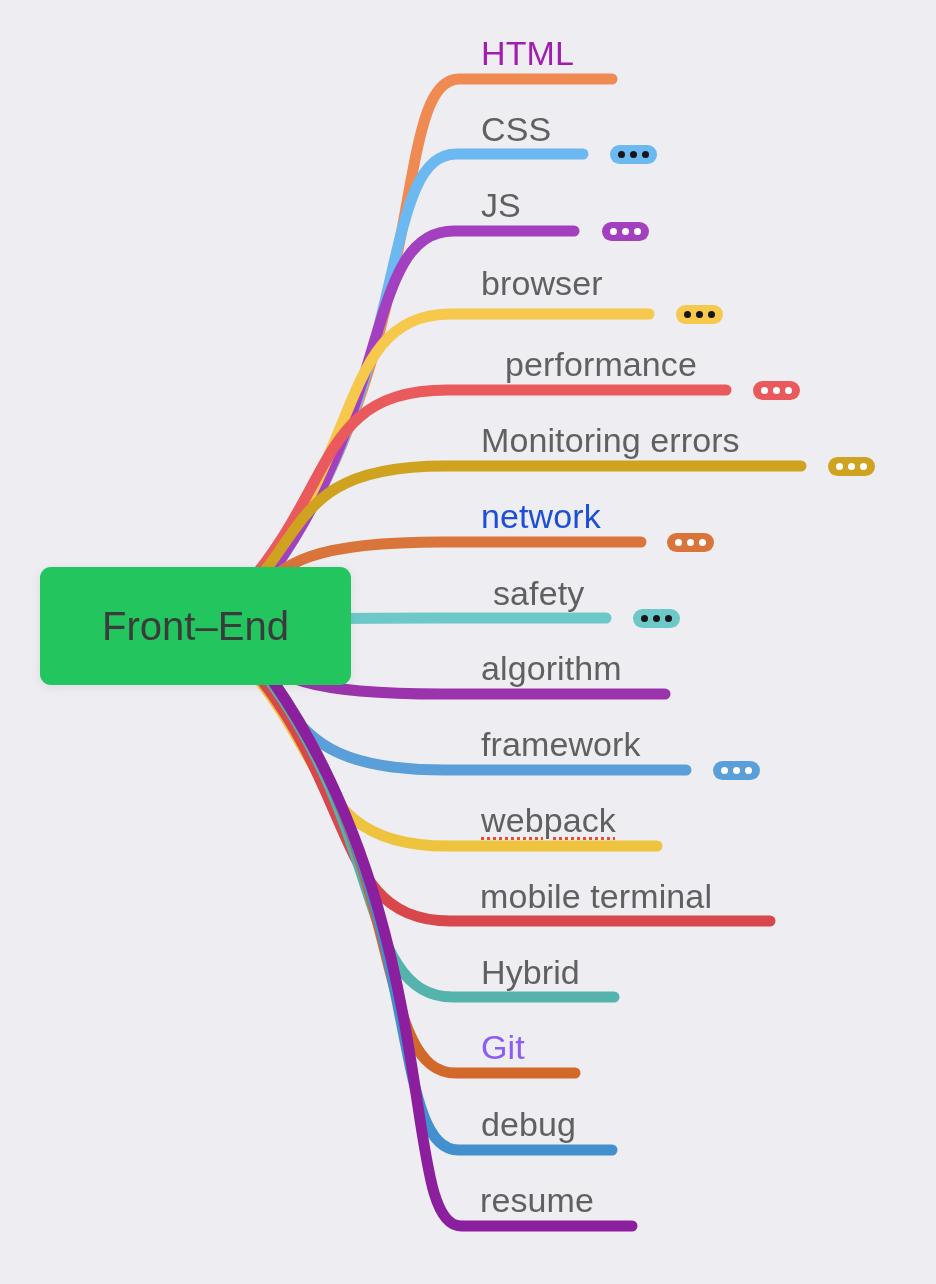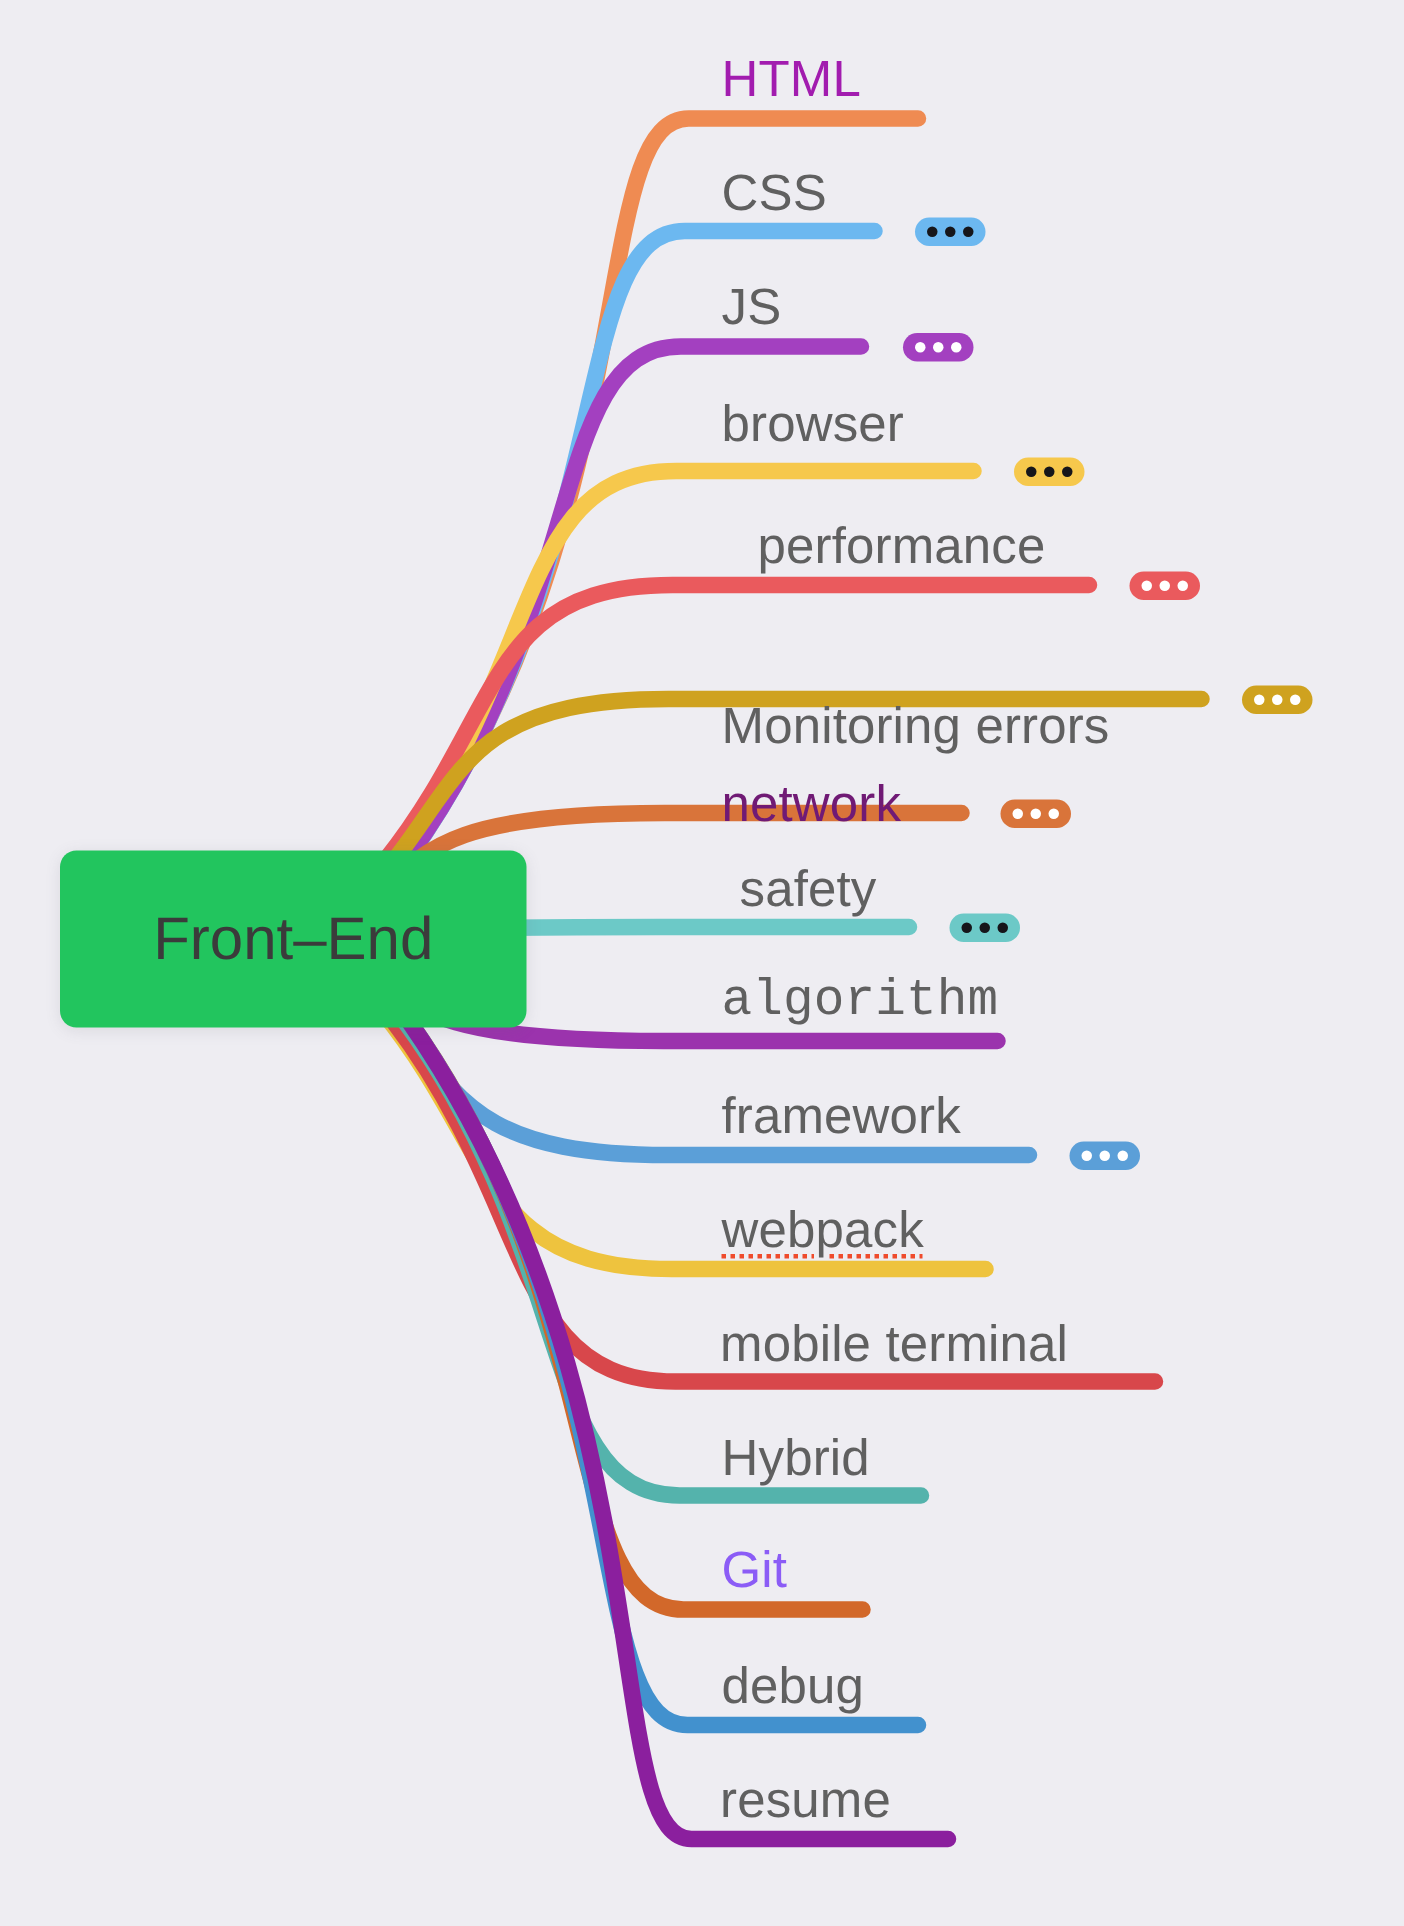--- a/index.html
+++ b/index.html
@@ -112,24 +112,24 @@
   <div id="root-node" style="left: 40px; top: 567px; width: 311px; height: 118px; background: #22c55e;">
     <span class="root-text" style="color: rgb(59, 59, 59);">Front–End</span>
   </div>
 
   <div id="labels">
       <div class="node-label" style="left: 481px; top: 36px; color: #a21caf;"><span>HTML</span></div>
       <div class="node-label" style="left: 481px; top: 112px; color: rgb(96, 96, 96);"><span>CSS</span></div>
       <div class="node-label" style="left: 481px; top: 188px; color: rgb(96, 96, 96);"><span>JS</span></div>
       <div class="node-label" style="left: 481px; top: 266px; color: rgb(96, 96, 96);"><span>browser</span></div>
       <div class="node-label" style="left: 505px; top: 347px; color: rgb(96, 96, 96);"><span>performance</span></div>
-      <div class="node-label" style="left: 481px; top: 423px; color: rgb(96, 96, 96); margin-top: 44px;"><span>Monitoring errors</span></div>
-      <div class="node-label" style="left: 481px; top: 499px; color: #701a75; margin-top: 20px;"><span>network</span></div>
+      <div class="node-label" style="left: 481px; top: 423px; color: rgb(96, 96, 96);"><span>Monitoring errors</span></div>
+      <div class="node-label" style="left: 481px; top: 499px; color: #1d4ed8;"><span>network</span></div>
       <div class="node-label" style="left: 481px; top: 576px; color: rgb(96, 96, 96); margin-left: 12px;"><span>safety</span></div>
-      <div class="node-label" style="left: 481px; top: 651px; color: rgb(96, 96, 96); font-family: Liberation Mono, monospace;"><span>algorithm</span></div>
+      <div class="node-label" style="left: 481px; top: 651px; color: rgb(96, 96, 96);"><span>algorithm</span></div>
       <div class="node-label" style="left: 481px; top: 727px; color: rgb(96, 96, 96);"><span>framework</span></div>
       <div class="node-label spell" style="left: 481px; top: 803px; color: rgb(96, 96, 96);"><span>webpack</span></div>
       <div class="node-label" style="left: 480px; top: 879px; color: rgb(96, 96, 96);"><span>mobile terminal</span></div>
       <div class="node-label" style="left: 481px; top: 955px; color: rgb(96, 96, 96);"><span>Hybrid</span></div>
       <div class="node-label" style="left: 481px; top: 1030px; color: #8b5cf6;"><span>Git</span></div>
       <div class="node-label" style="left: 481px; top: 1107px; color: rgb(96, 96, 96);"><span>debug</span></div>
       <div class="node-label" style="left: 480px; top: 1183px; color: rgb(96, 96, 96);"><span>resume</span></div>
     </div>
   <div id="badges">
       <div class="badge" style="left: 610px; top: 145px; background: rgb(108, 184, 240);">

